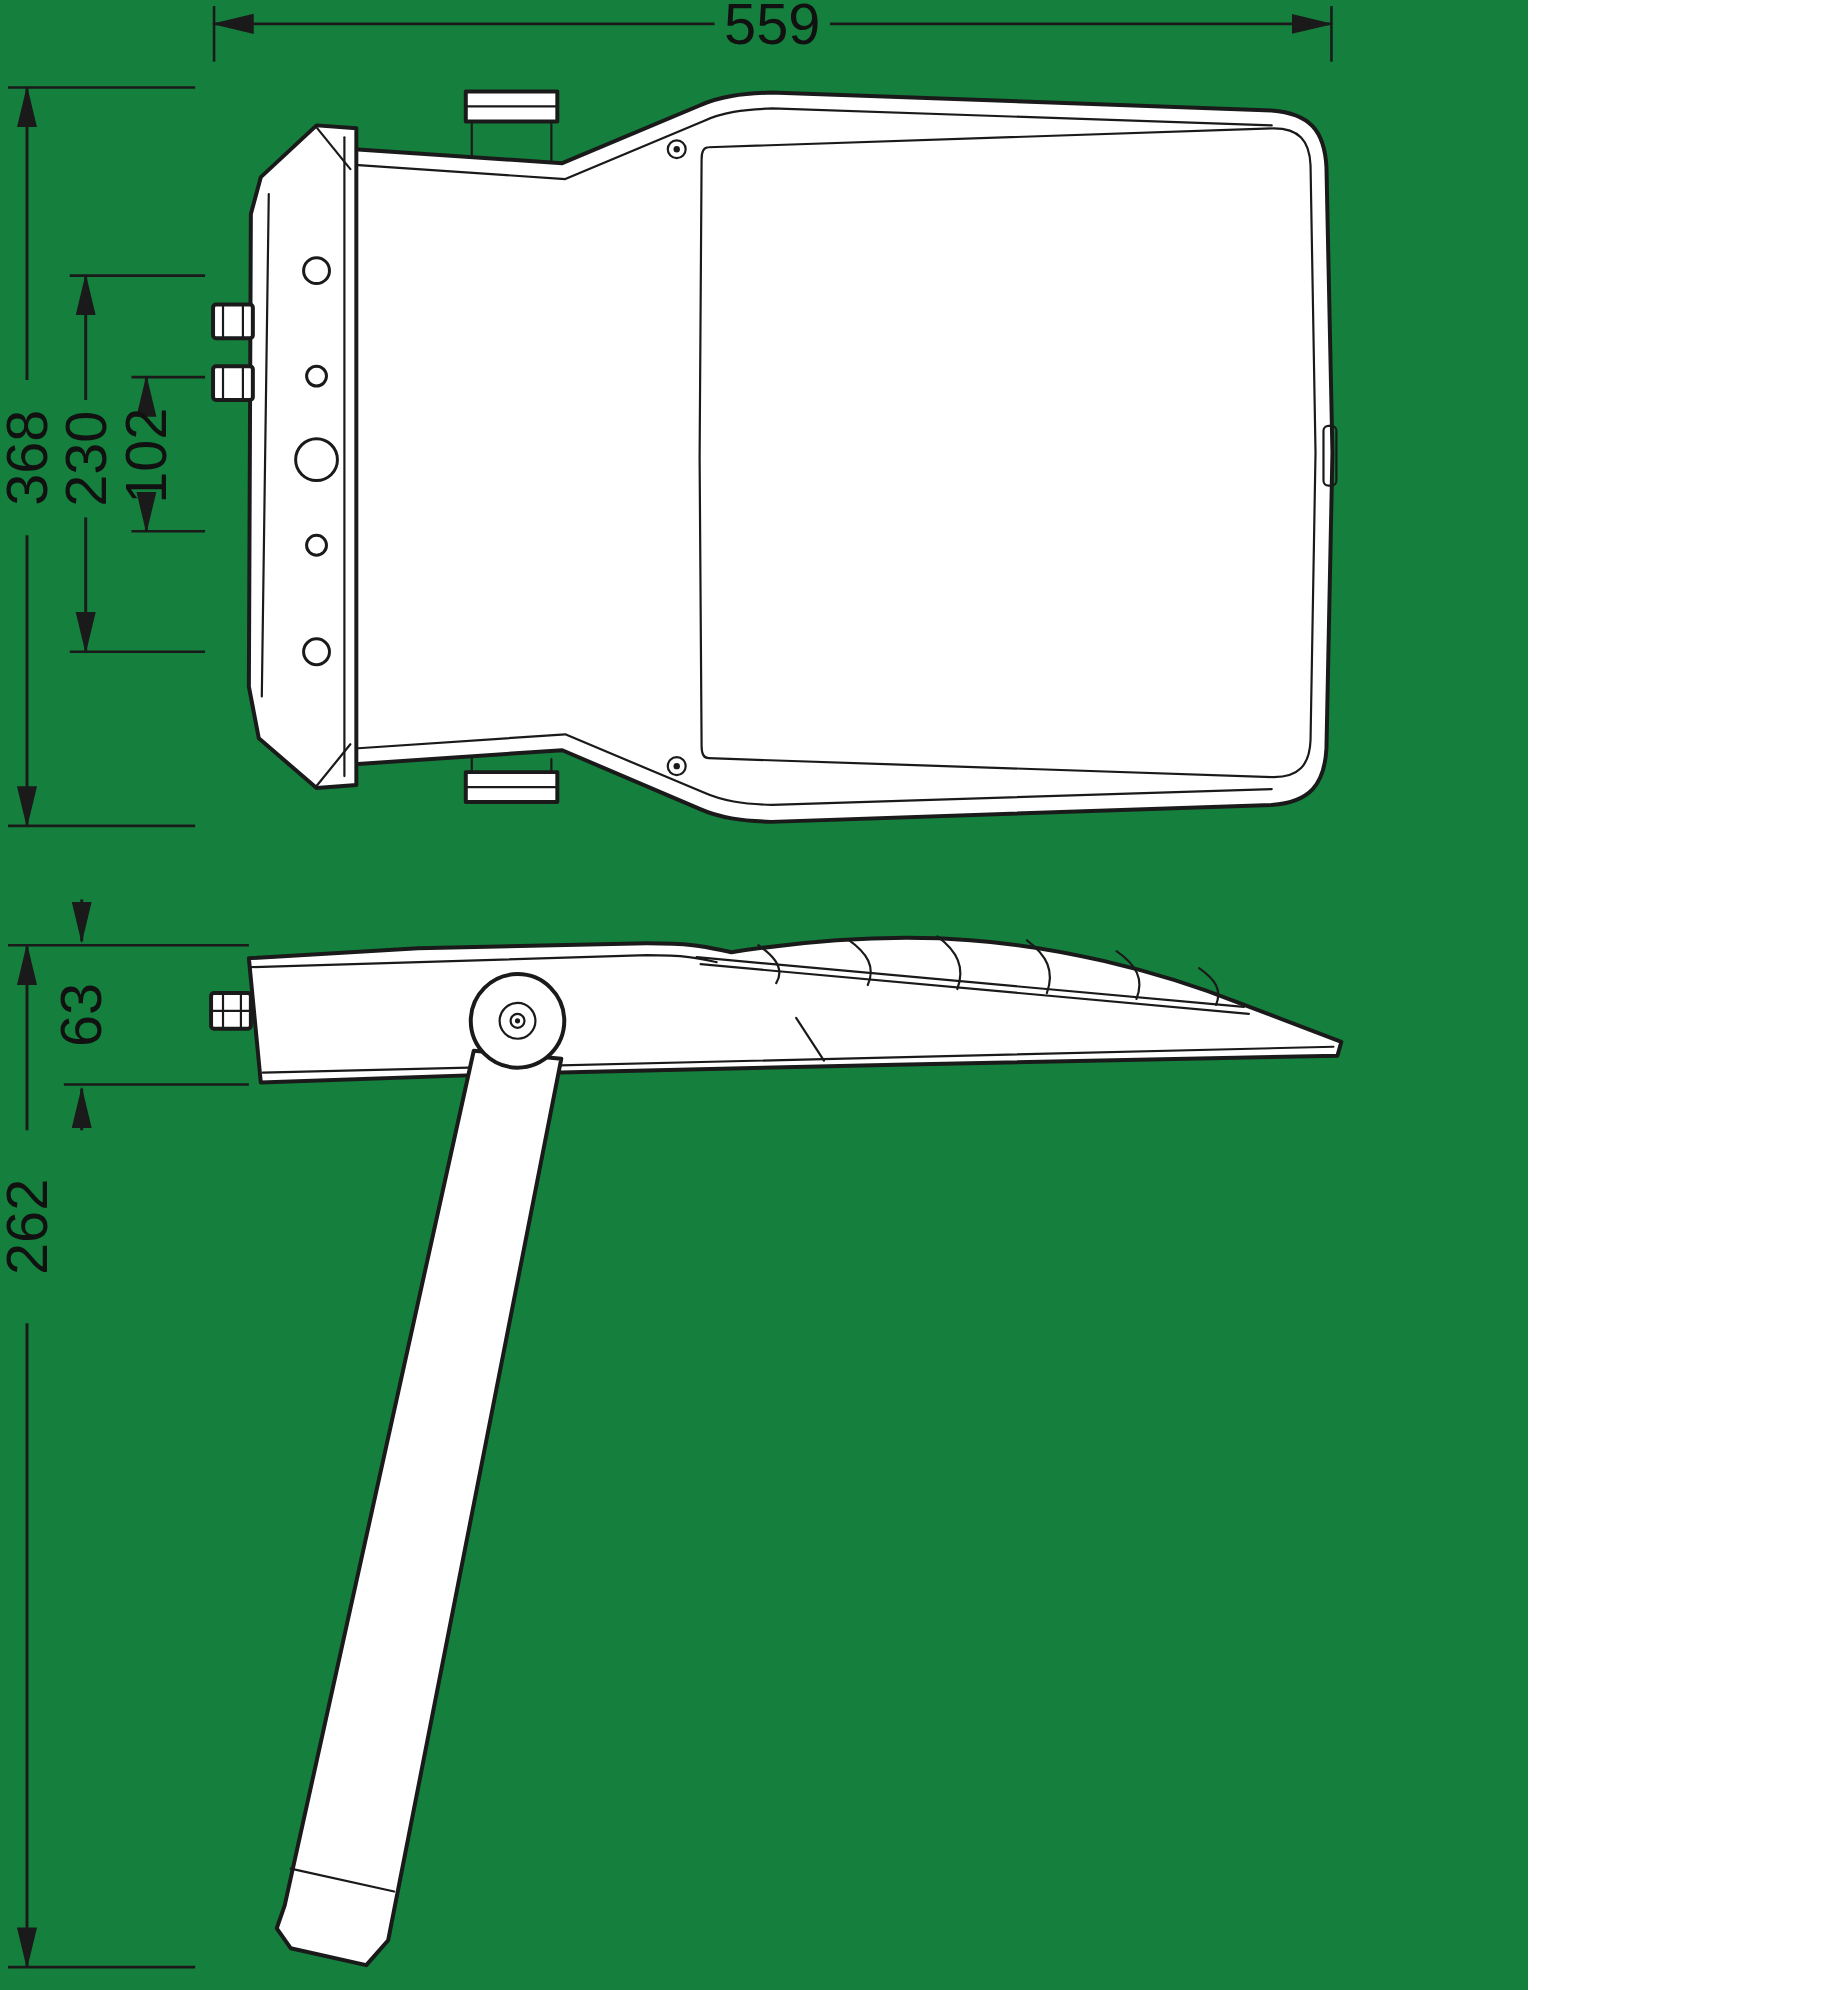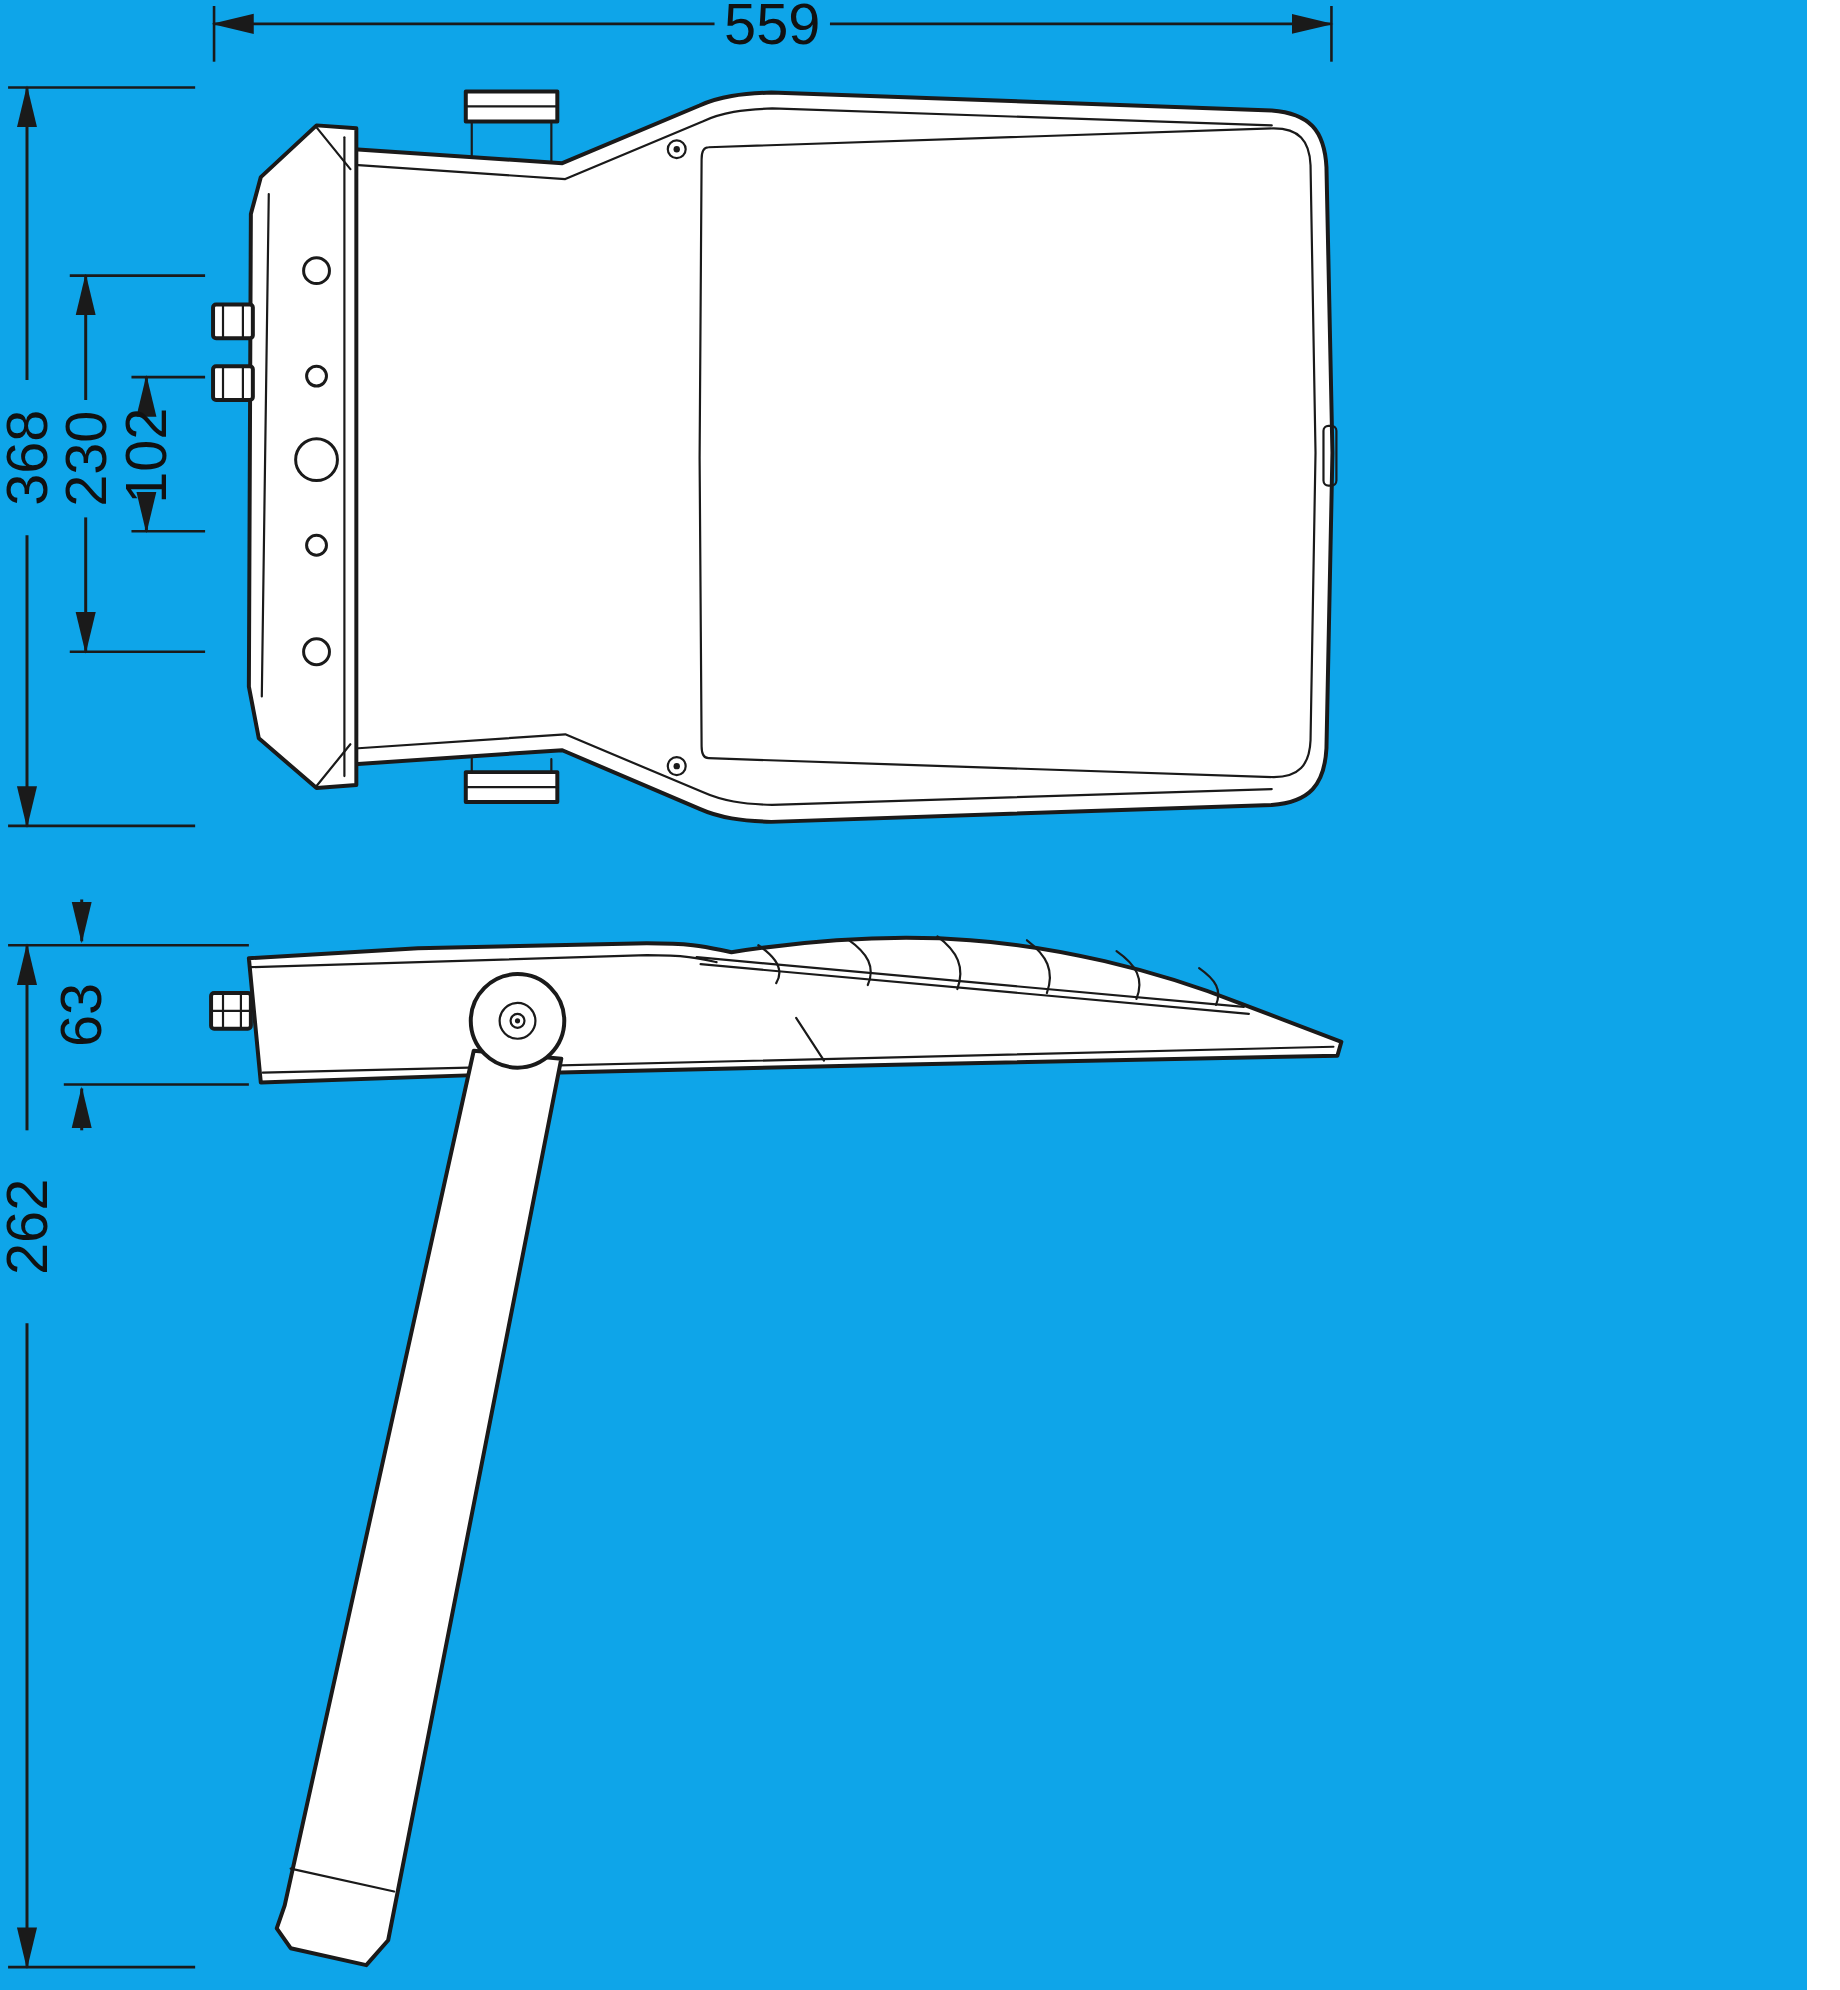--- a/index.html
+++ b/index.html
@@ -1,16 +1,16 @@
 <!DOCTYPE html>
 <html><head>
 <meta charset="utf-8">
 <style>
   html,body{margin:0;padding:0;background:#ffffff;}
-  .page{width:1807px;height:1990px;position:relative;background:#0ea5e9;}
+  .page{width:1528px;height:1990px;position:relative;background:#15803d;}
   svg{display:block;}
   .outline{fill:#ffffff;stroke:#1a1a1a;stroke-width:4;stroke-linejoin:round;stroke-linecap:round;}
   .thin{fill:none;stroke:#1a1a1a;stroke-width:2.2;stroke-linejoin:round;stroke-linecap:round;}
   .hole{fill:#ffffff;stroke:#1a1a1a;stroke-width:3;}
   .dim{fill:none;stroke:#1a1a1a;stroke-width:3;stroke-linecap:butt;}
   .ext{fill:none;stroke:#1a1a1a;stroke-width:2.6;stroke-linecap:butt;}
   .dimtext{font-family:"Liberation Sans","DejaVu Sans",sans-serif;font-size:58px;fill:#111111;}
   .dot{fill:#1a1a1a;stroke:none;}
 </style>
 </head>

